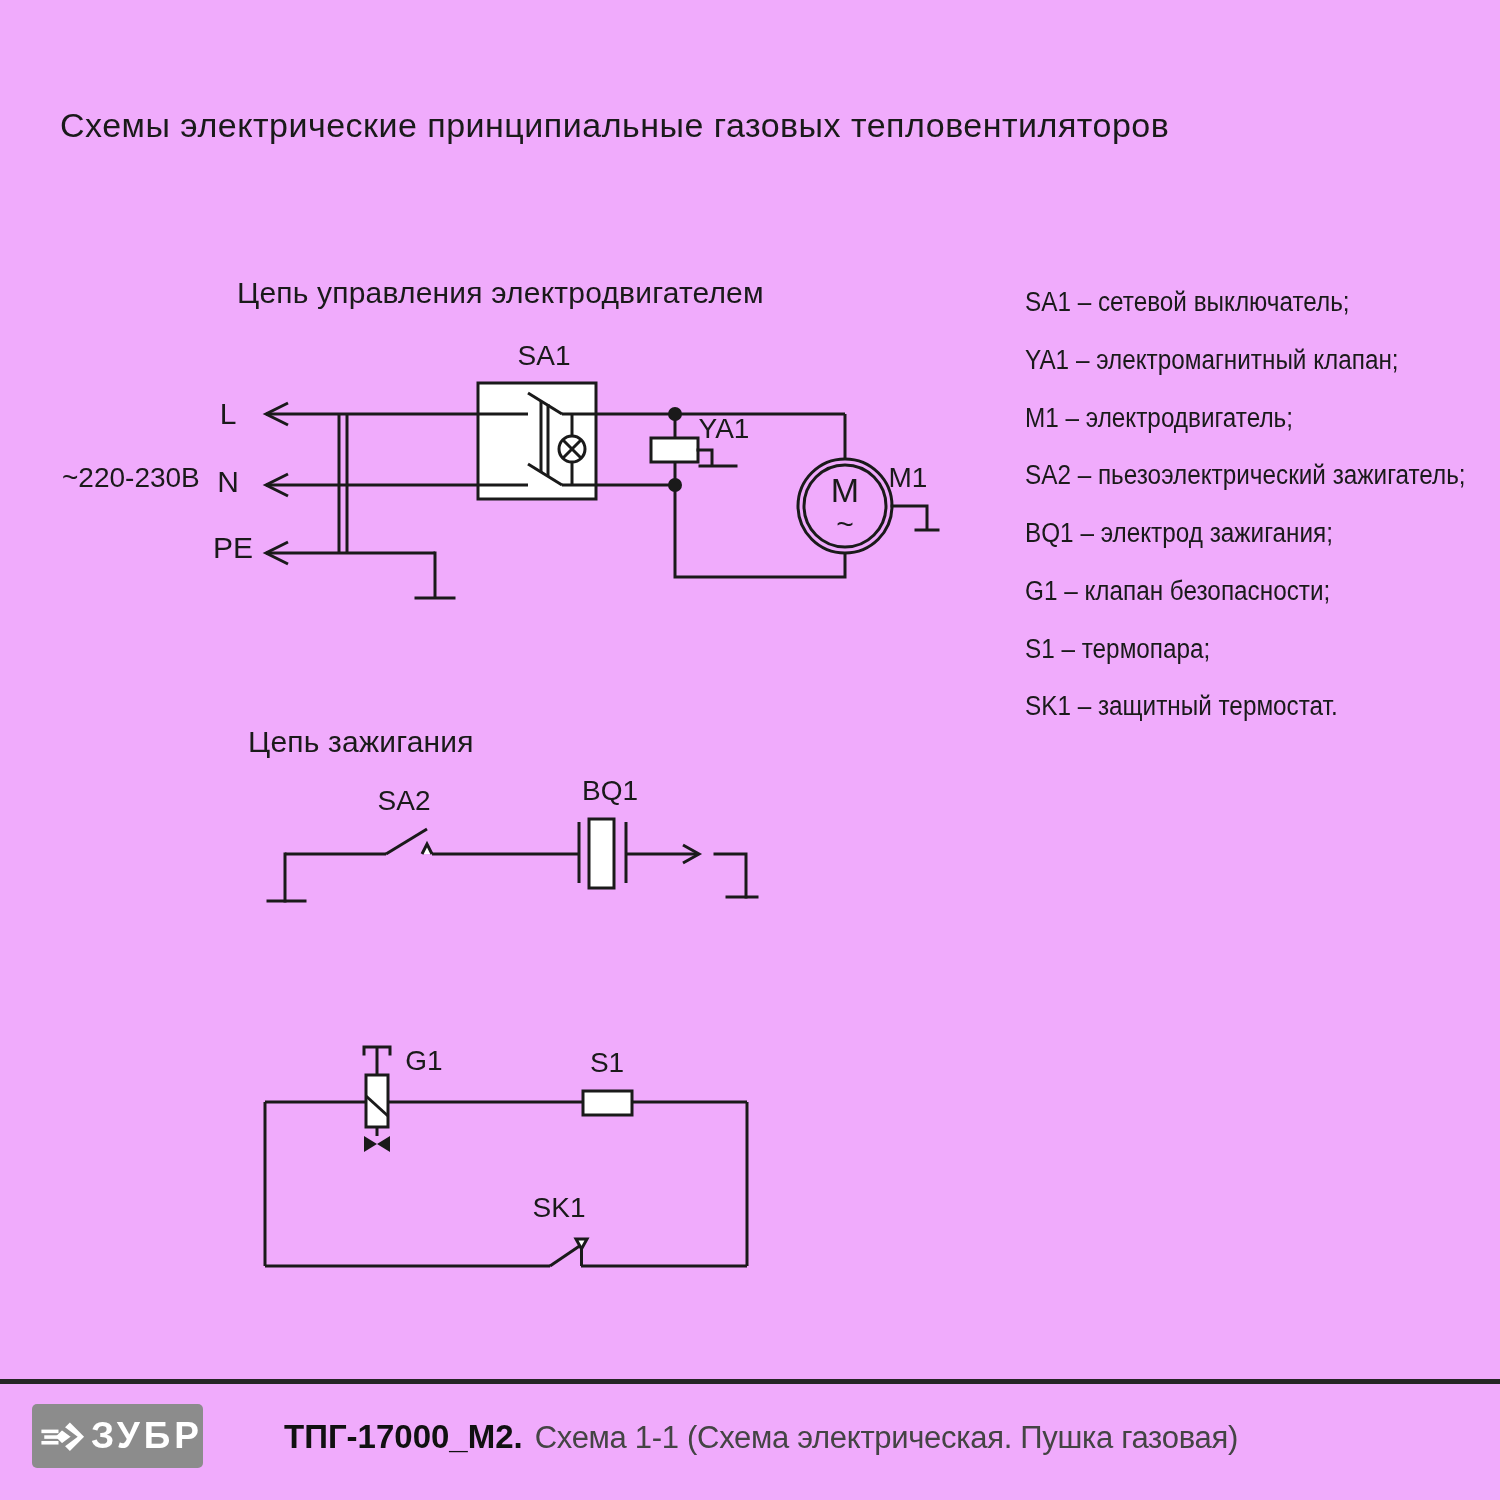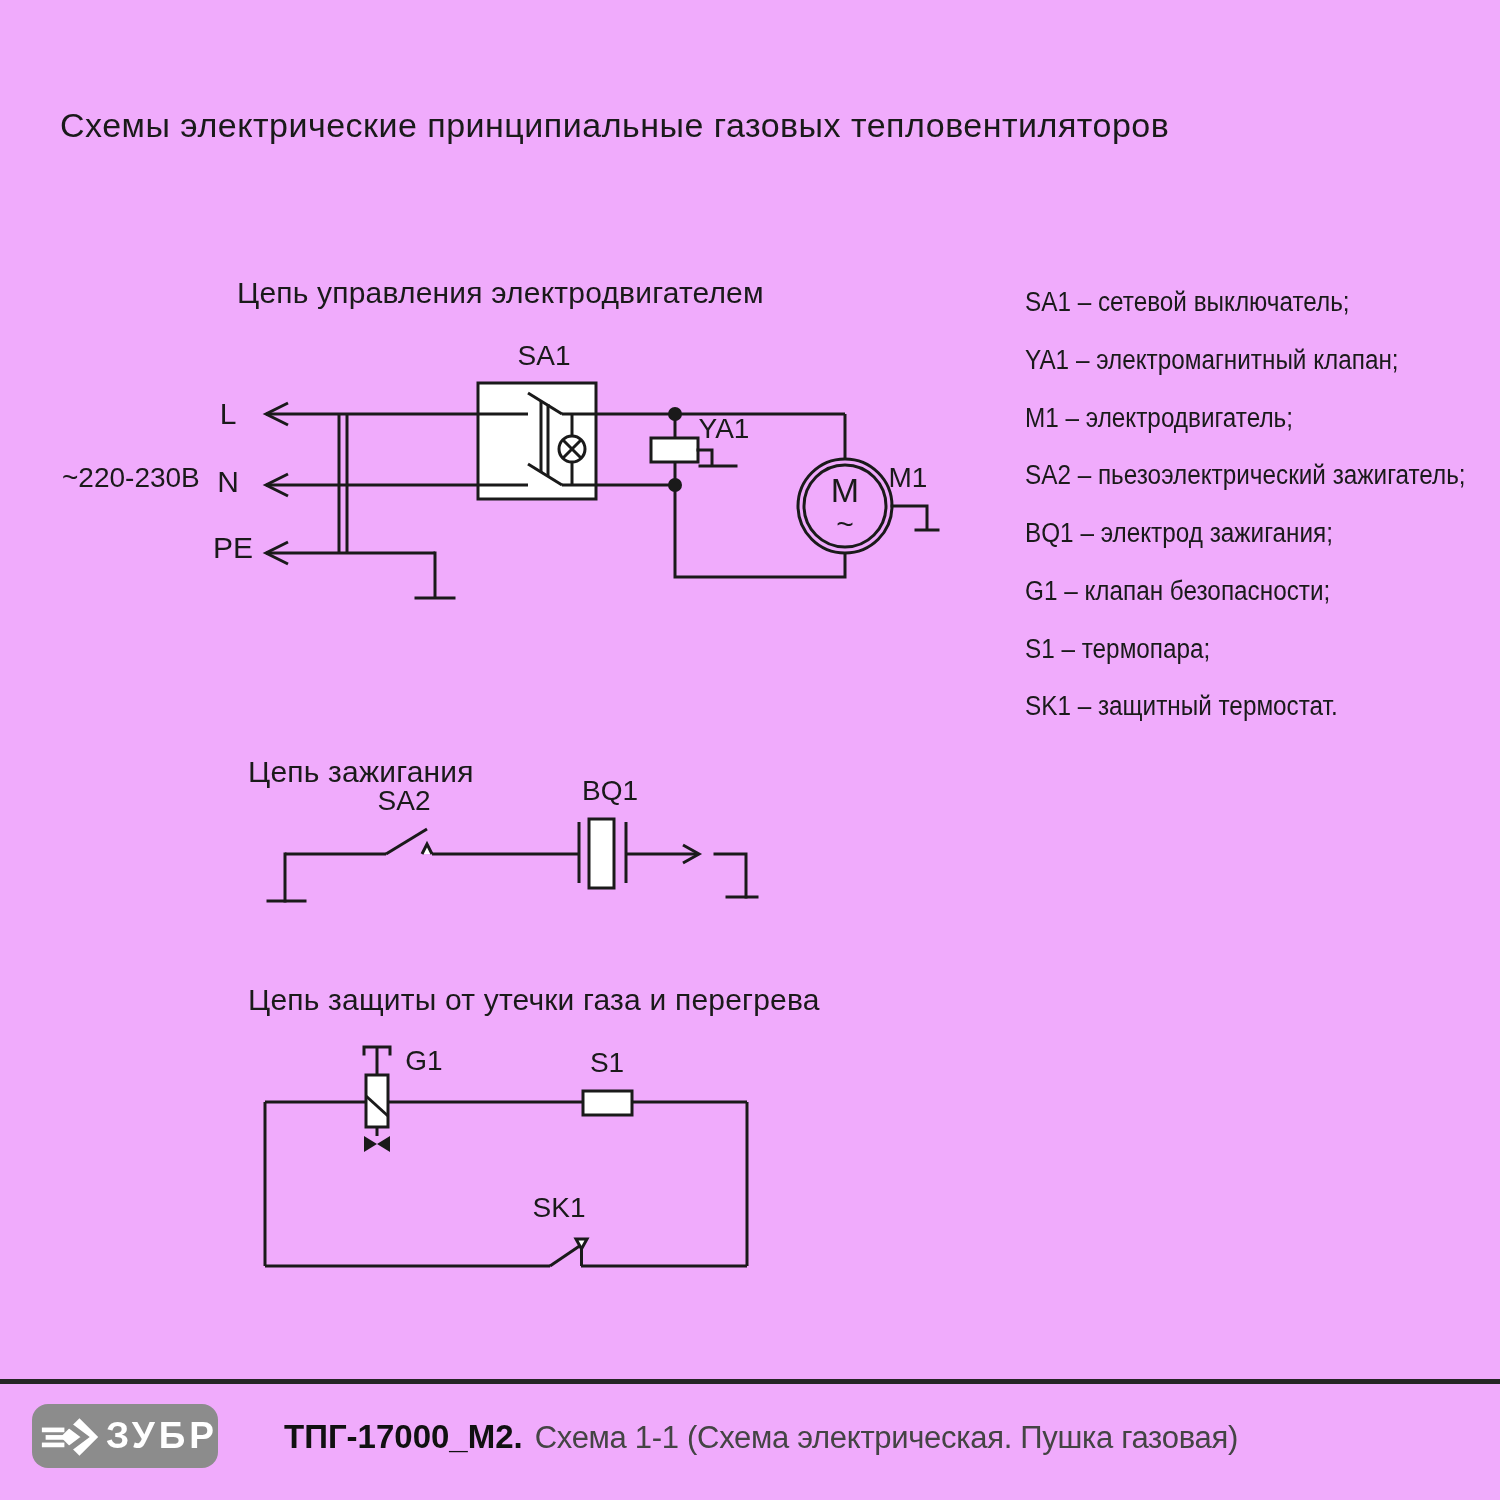--- a/index.html
+++ b/index.html
@@ -22,21 +22,21 @@
   .motor-m{font-size:34px;}
   .motor-ac{font-size:30px;}
 
   .legend-item{
     position:absolute;left:1025px;font-size:27px;white-space:nowrap;
     transform:translateY(-50%) scaleX(0.9);transform-origin:left center;
   }
 
   .footer-sep{position:absolute;left:0;top:1379px;width:1500px;height:5px;background:var(--separator,#262626);}
   .logo{
-    position:absolute;left:32px;top:1404px;width:186px;height:64px;border-radius:16px;
+    position:absolute;left:32px;top:1404px;width:171px;height:64px;border-radius:5px;
     background:var(--logo_bg,#8c8c8c);display:flex;align-items:center;padding-left:8px;box-sizing:border-box;
   }
   .logo-text{color:#ffffff;font-size:37px;font-weight:bold;letter-spacing:4px;margin-left:4px;}
   .footer-caption{position:absolute;left:284px;top:1437px;transform:translateY(-50%);white-space:nowrap;}
   .footer-model{font-size:33px;font-weight:bold;color:#111111;margin-right:12px;}
   .footer-note{font-size:31px;color:var(--footer_caption,#444444);letter-spacing:-0.3px;}
 </style>
 </head>
 <body>
 
@@ -164,25 +164,24 @@
   <div class="lbl" style="left:544px;top:356px;text-align:center;">SA1</div>
   <div class="lbl" style="left:724px;top:429px;">YA1</div>
   <div class="lbl" style="left:908px;top:471px;margin-top:7px;">M1</div>
   <div class="lbl motor-m" style="left:845px;top:490px;">M</div>
   <div class="lbl motor-ac" style="left:845px;top:524px;">~</div>
   <div class="lbl lbl-big" style="left:228px;top:414px;">L</div>
   <div class="lbl lbl-big" style="left:228px;top:482px;">N</div>
   <div class="lbl lbl-big" style="left:233px;top:548px;">PE</div>
   <div class="lbl-left" style="left:62px;top:478px;">~220-230В</div>
 
-  <div class="sec-title" style="left:248px;top:755px;">Цепь зажигания</div>
+  <div class="sec-title" style="left:248px;top:725px;">Цепь зажигания</div>
   <div class="lbl" style="left:404px;top:801px;">SA2</div>
   <div class="lbl" style="left:610px;top:791px;">BQ1</div>
 
-  <div class="sec-title" style="left:248px;top:983px;">Цепь защиты от утечки газа и перегрева</div>
   <div class="lbl" style="left:424px;top:1061px;">G1</div>
   <div class="lbl" style="left:607px;top:1063px;">S1</div>
   <div class="lbl" style="left:559px;top:1208px;">SK1</div>
 
   <div>
     <div class="legend-item" style="top:302px;">SA1 – сетевой выключатель;</div>
     <div class="legend-item" style="top:360px;">YA1 – электромагнитный клапан;</div>
     <div class="legend-item" style="top:418px;">M1 – электродвигатель;</div>
     <div class="legend-item" style="top:475px;">SA2 – пьезоэлектрический зажигатель;</div>
     <div class="legend-item" style="top:533px;">BQ1 – электрод зажигания;</div>

